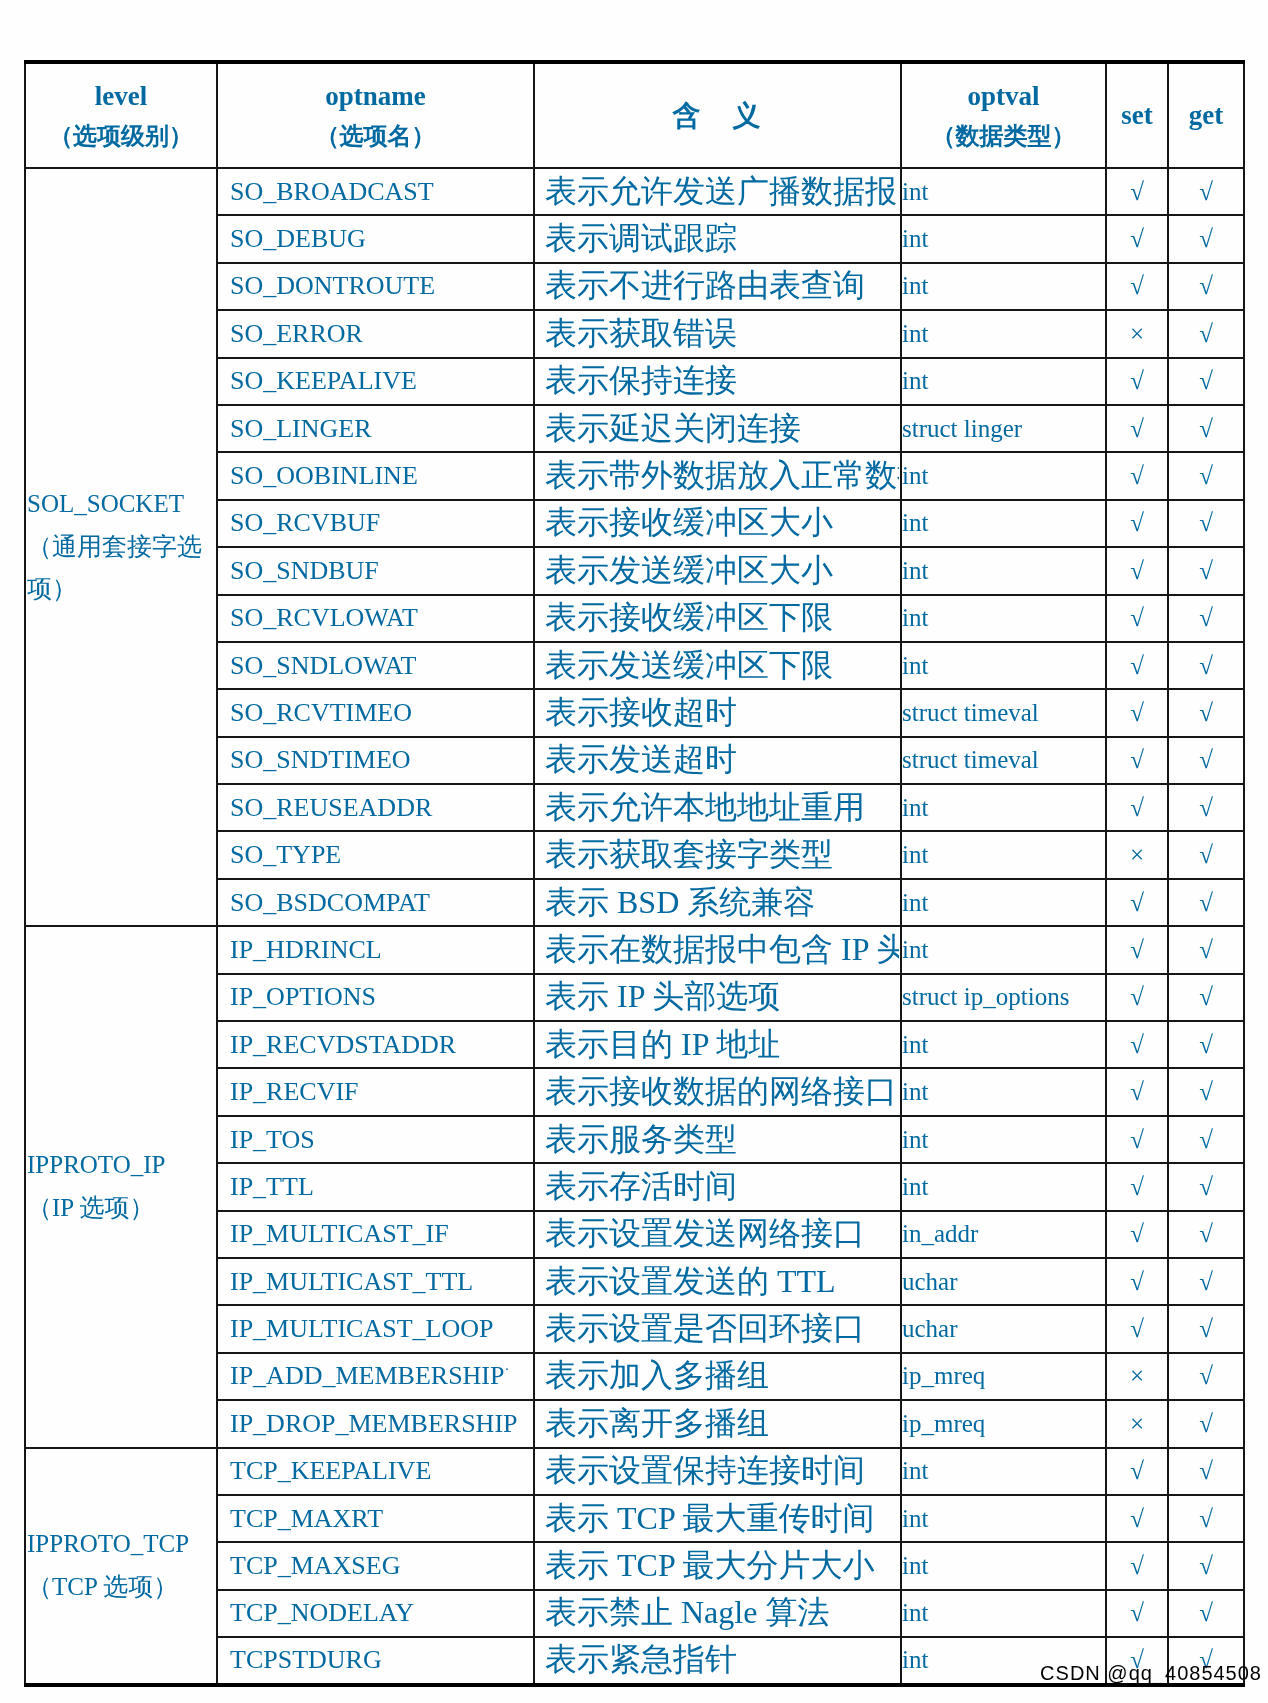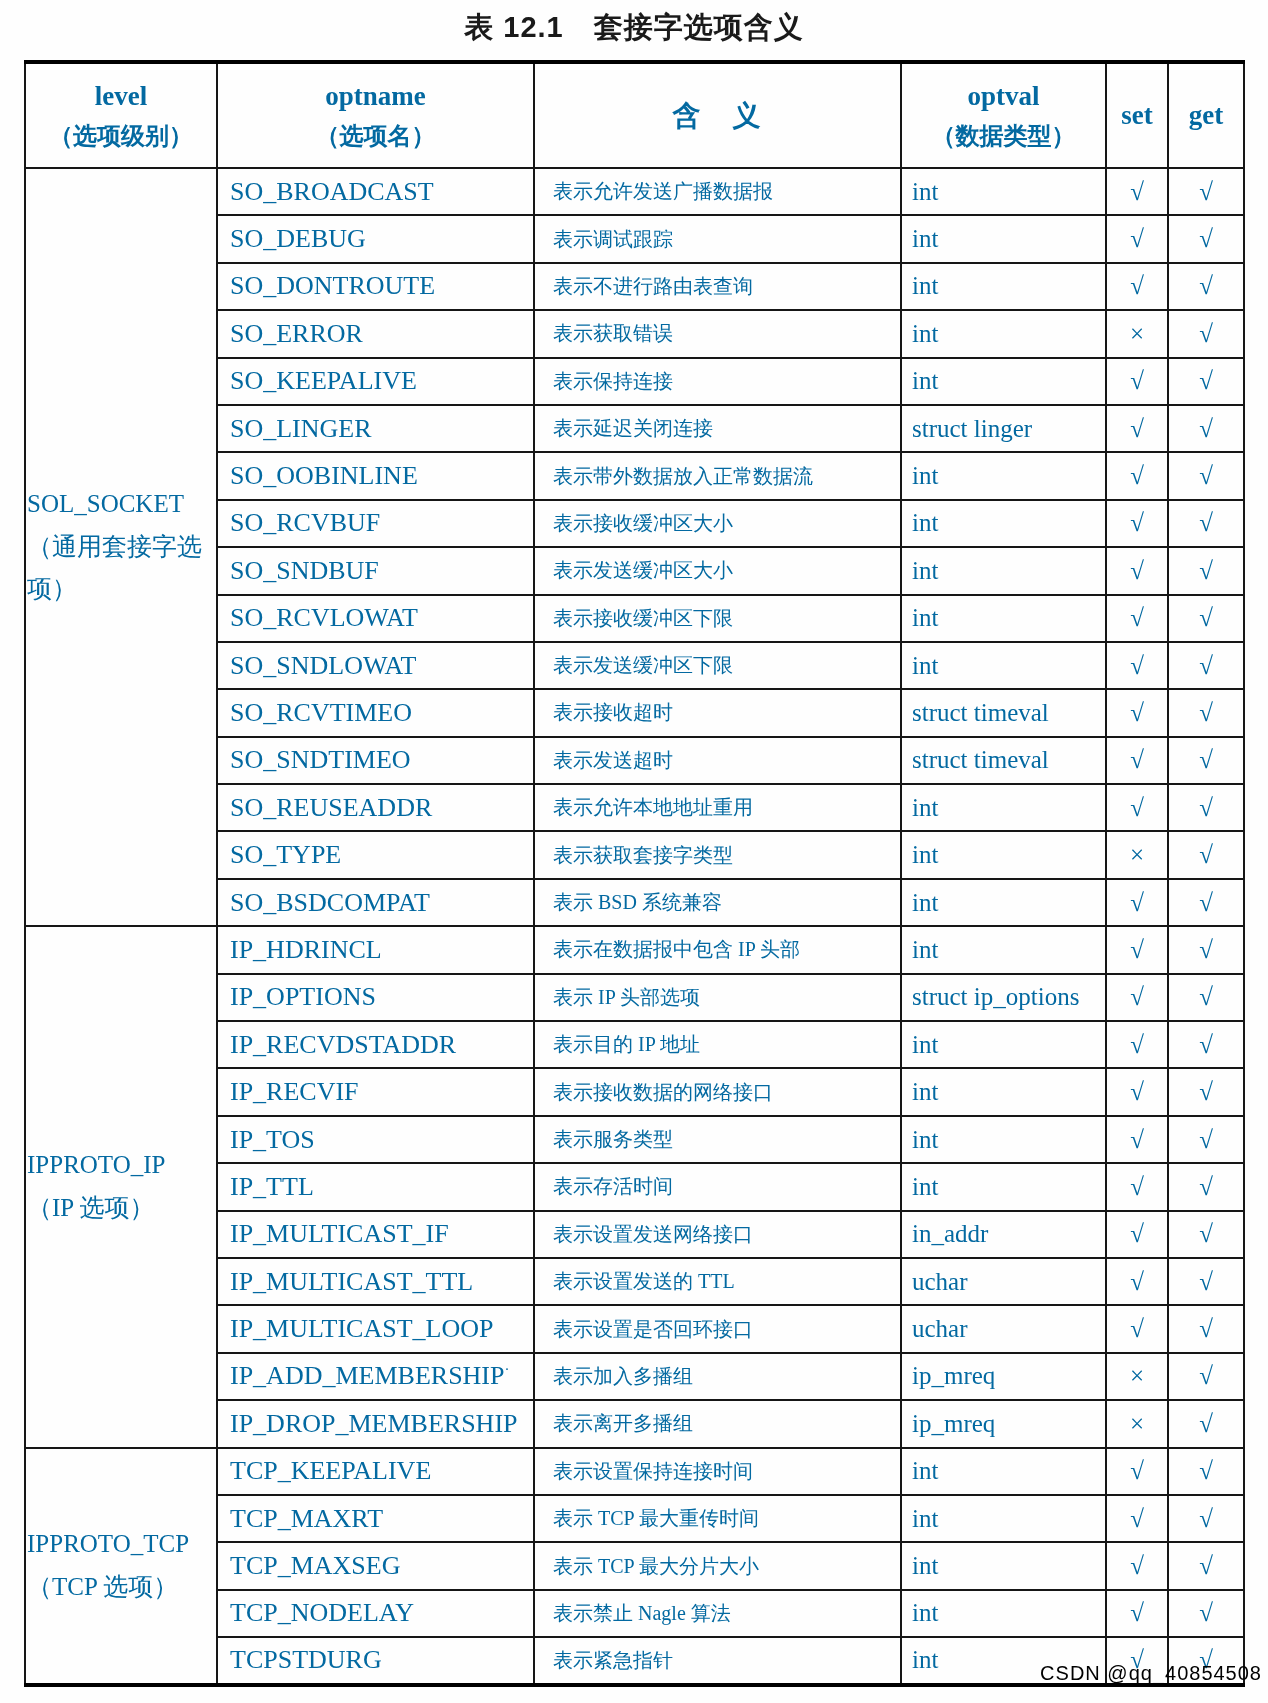--- a/index.html
+++ b/index.html
@@ -60,42 +60,41 @@
     overflow: hidden;
   }
   td.level {
     padding-left: 1px;
     font-size: 25px;
     line-height: 1.7;
   }
   td.level div { white-space: nowrap; }
   td.optname { padding-left: 12px; font-size: 26px; margin-left: 12px; }
   td.optname sup { font-size: 15px; line-height: 0; }
-  td.meaning { padding-left: 18px; font-size: 20px; }
-  td.optval  { padding-left: 10px; font-size: 25px; }
+  td.meaning { padding-left: 10px; font-size: 32px; border-radius: 10px; }
+  td.optval  { padding-left: 0; font-size: 25px; }
   td.markcell {
     text-align: center;
     font-size: 25px;
   }
   .watermark {
     position: absolute;
     top: 1662px;
     right: 6px;
     font-family: "Liberation Sans", "DejaVu Sans", sans-serif;
     font-size: 20px;
     letter-spacing: 1px;
     color: #000000;
   }
 </style>
 </head>
 <body>
 
 <div class="page">
 
-  <div class="caption">表 12.1　套接字选项含义</div>
 
   <table class="opts">
     <colgroup>
       <col style="width:192px">
       <col style="width:317px">
       <col style="width:367px">
       <col style="width:205px">
       <col style="width:62px">
       <col style="width:76px">
     </colgroup>

